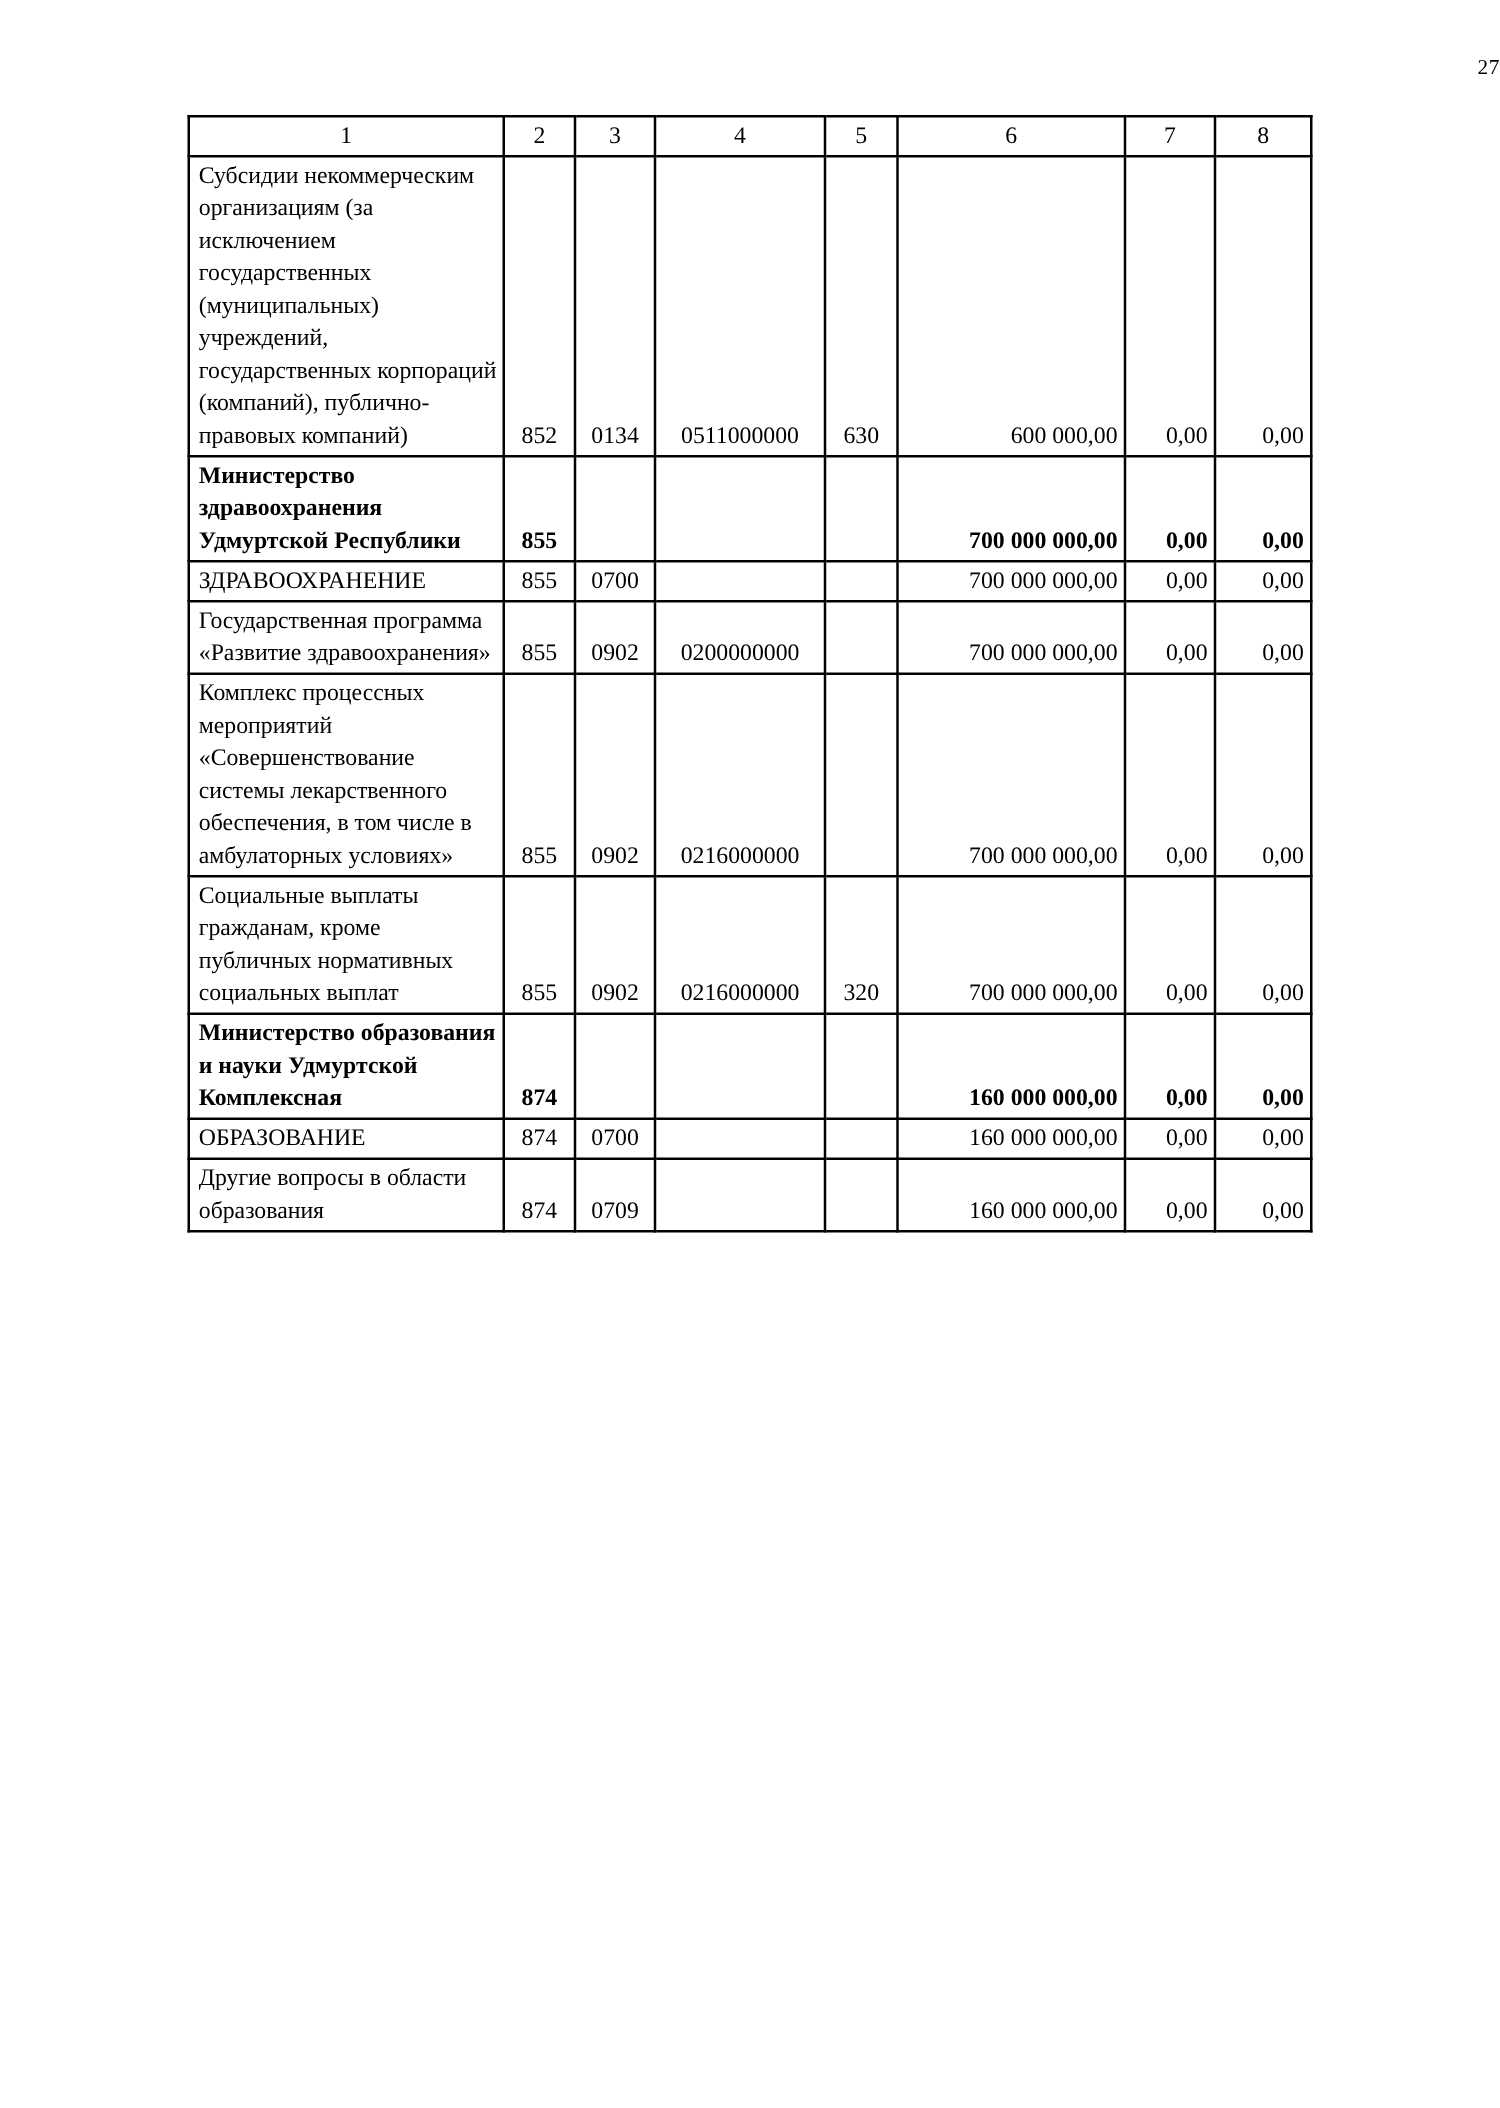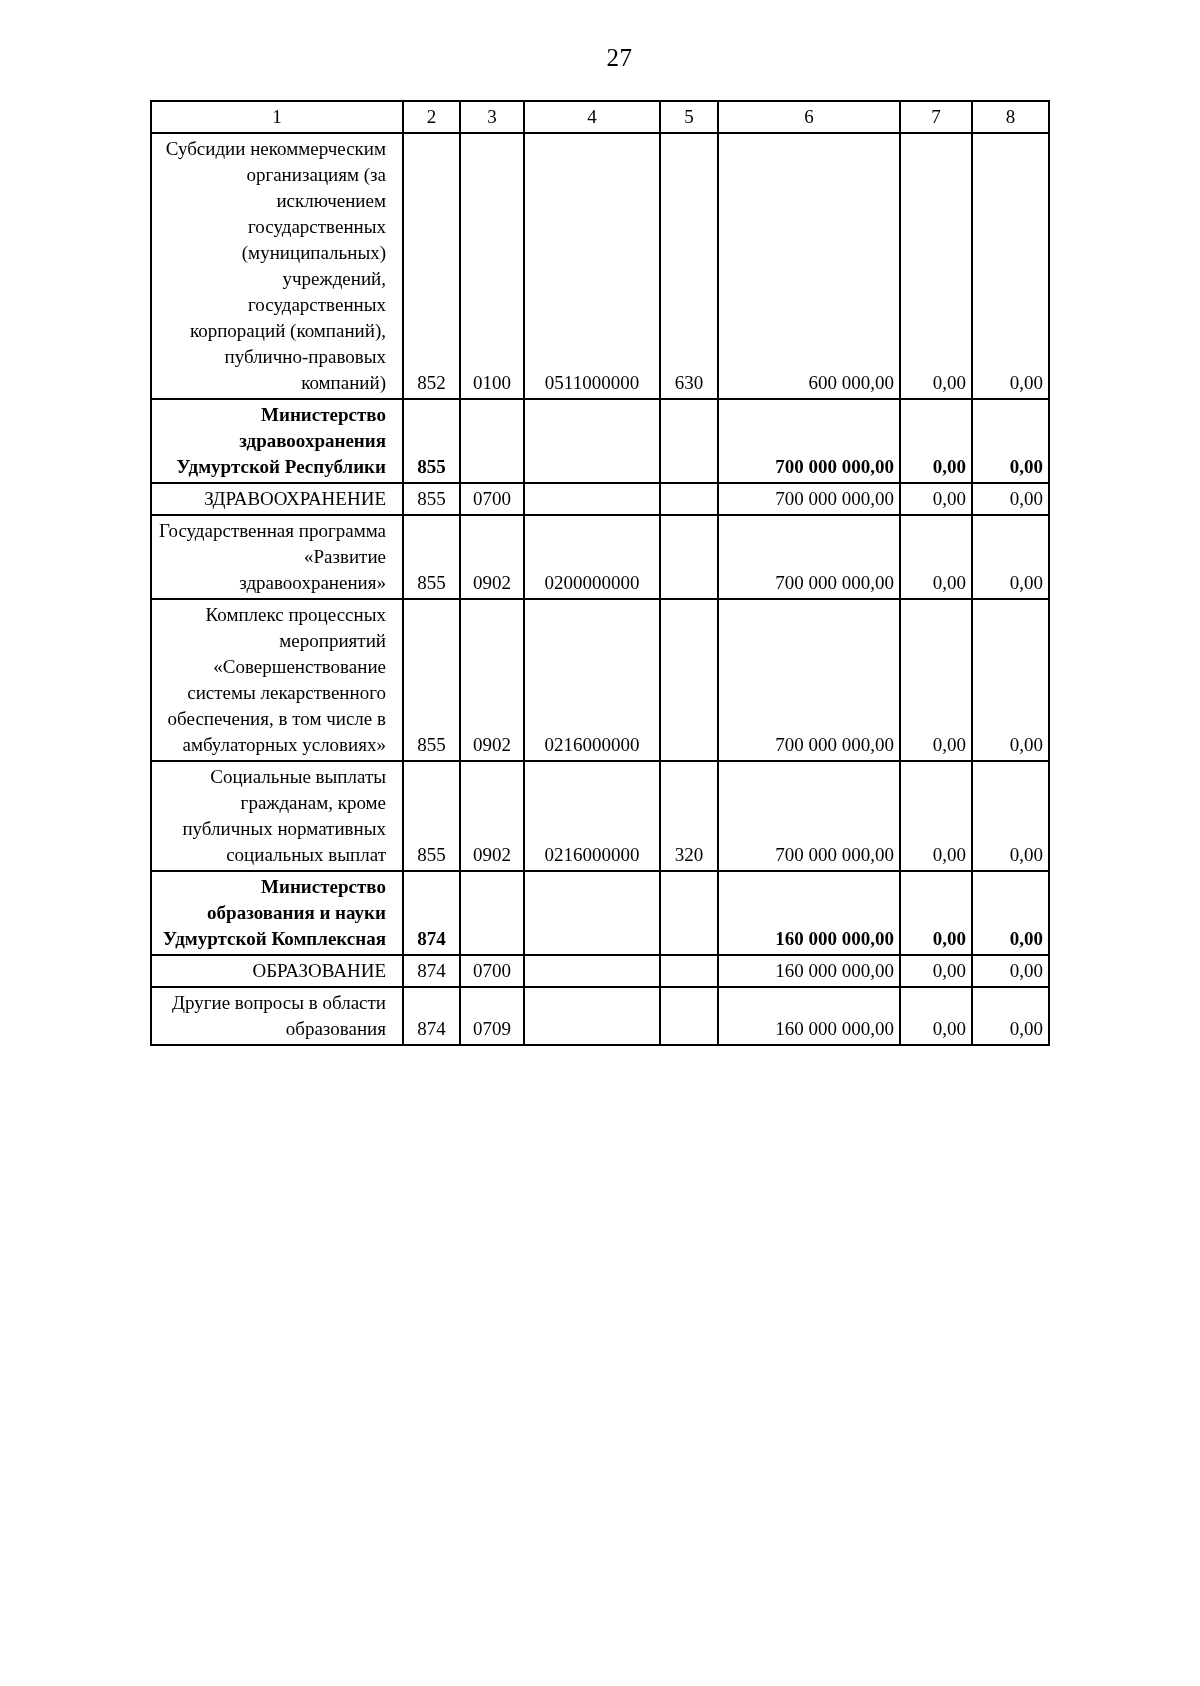--- a/index.html
+++ b/index.html
@@ -11,22 +11,22 @@
     font-family: "Liberation Serif", "DejaVu Serif", serif;
   }
   body {
     width: 1200px;
     height: 1686px;
     position: relative;
     overflow: hidden;
   }
   .page-number {
     padding-top: 44px;
-    text-align: center;
-    font-size: 25px;
+    text-align: right;
+    font-size: 17px;
     letter-spacing: 0.5px;
     padding-left: 39px;
   }
   .budget-table {
     border-collapse: collapse;
     table-layout: fixed;
     margin: 28px 0 0 150px;
     width: 898px;
     font-size: 19px;
     line-height: 26px;
@@ -47,24 +47,24 @@
   .w1 { width: 252px; }
   .w2 { width: 57px; }
   .w3 { width: 64px; }
   .w4 { width: 136px; }
   .w5 { width: 58px; }
   .w6 { width: 182px; }
   .w7 { width: 72px; }
   .w8 { width: 77px; }
 
   .budget-table td.col1 {
-    text-align: right;
+    text-align: left;
     vertical-align: top;
     padding-left: 7px;
-    padding-right: 16px;
+    padding-right: 4px;
   }
   .budget-table td.col2,
   .budget-table td.col3,
   .budget-table td.col4,
   .budget-table td.col5 {
     text-align: center;
     vertical-align: bottom;
   }
   .budget-table td.col6,
   .budget-table td.col7,
@@ -103,21 +103,21 @@
       <th>5</th>
       <th>6</th>
       <th>7</th>
       <th>8</th>
     </tr>
   </thead>
   <tbody>
       <tr>
         <td class="col1">Субсидии некоммерческим организациям (за исключением государственных (муниципальных) учреждений, государственных корпораций (компаний), публично-правовых компаний)</td>
         <td class="col2">852</td>
-        <td class="col3">0100</td>
+        <td class="col3">0134</td>
         <td class="col4">0511000000</td>
         <td class="col5">630</td>
         <td class="col6">600 000,00</td>
         <td class="col7">0,00</td>
         <td class="col8">0,00</td>
       </tr>
       <tr class="bold">
         <td class="col1">Министерство здравоохранения Удмуртской Республики</td>
         <td class="col2">855</td>
         <td class="col3"></td>

